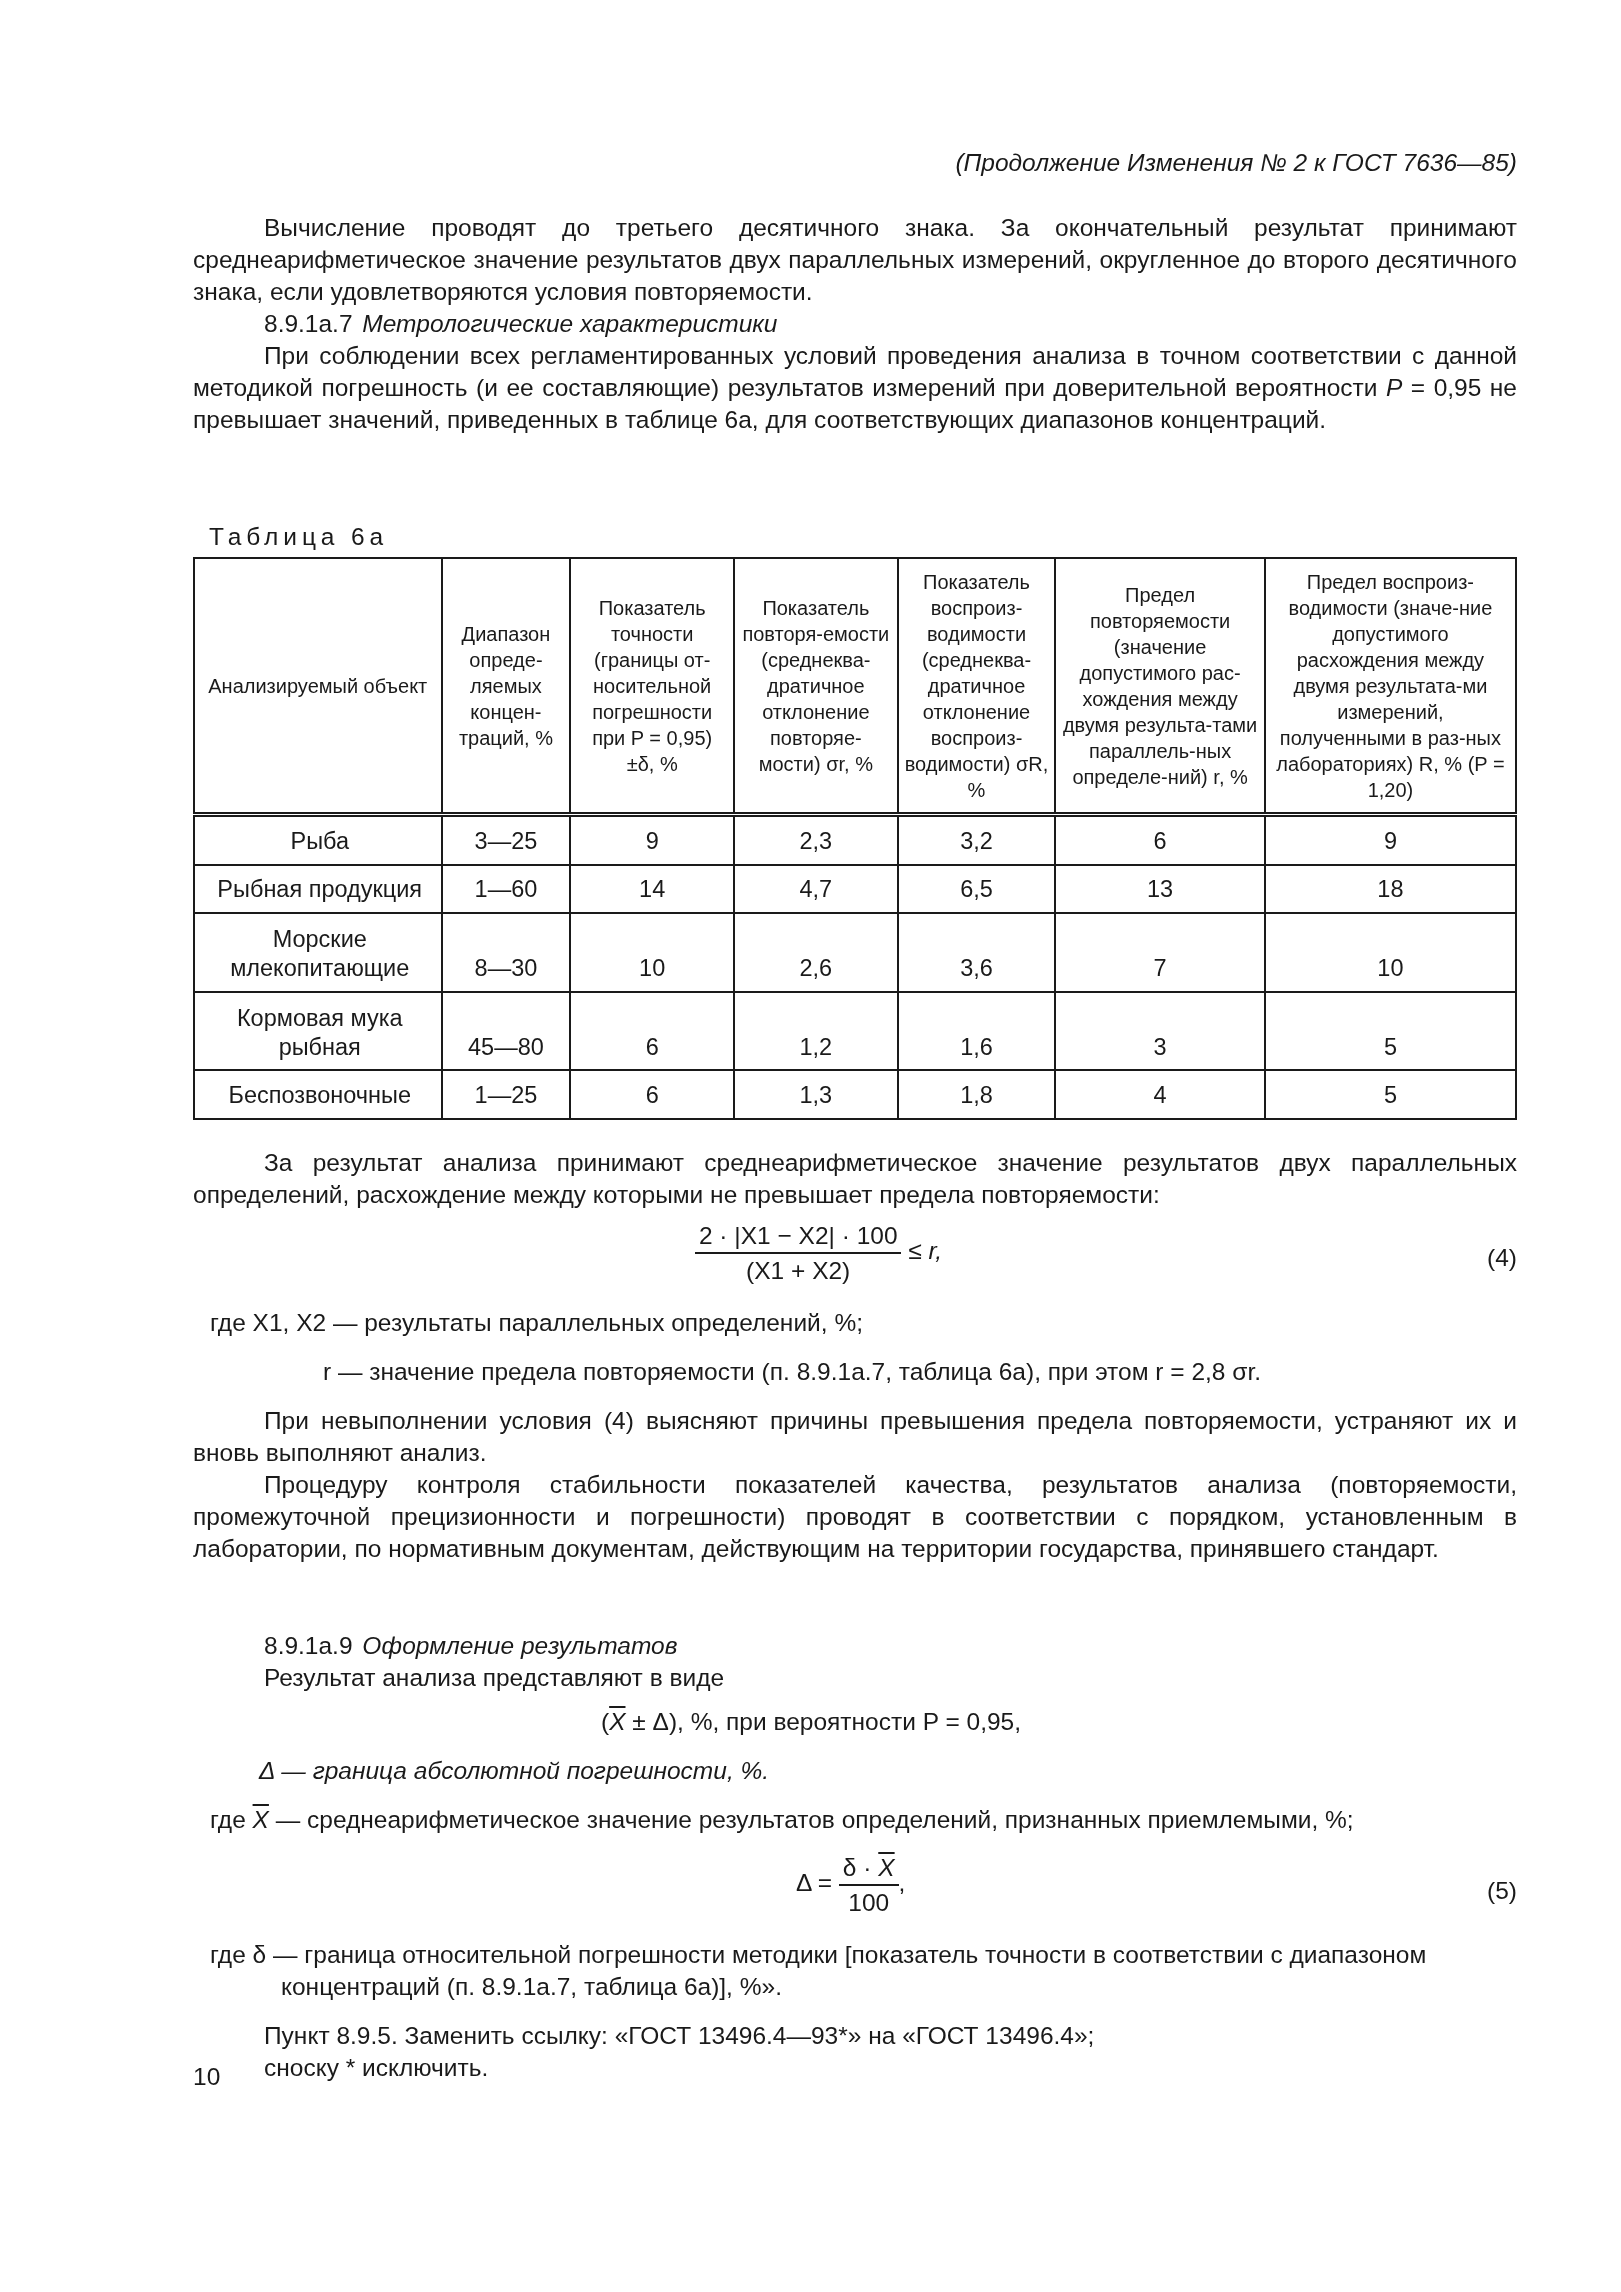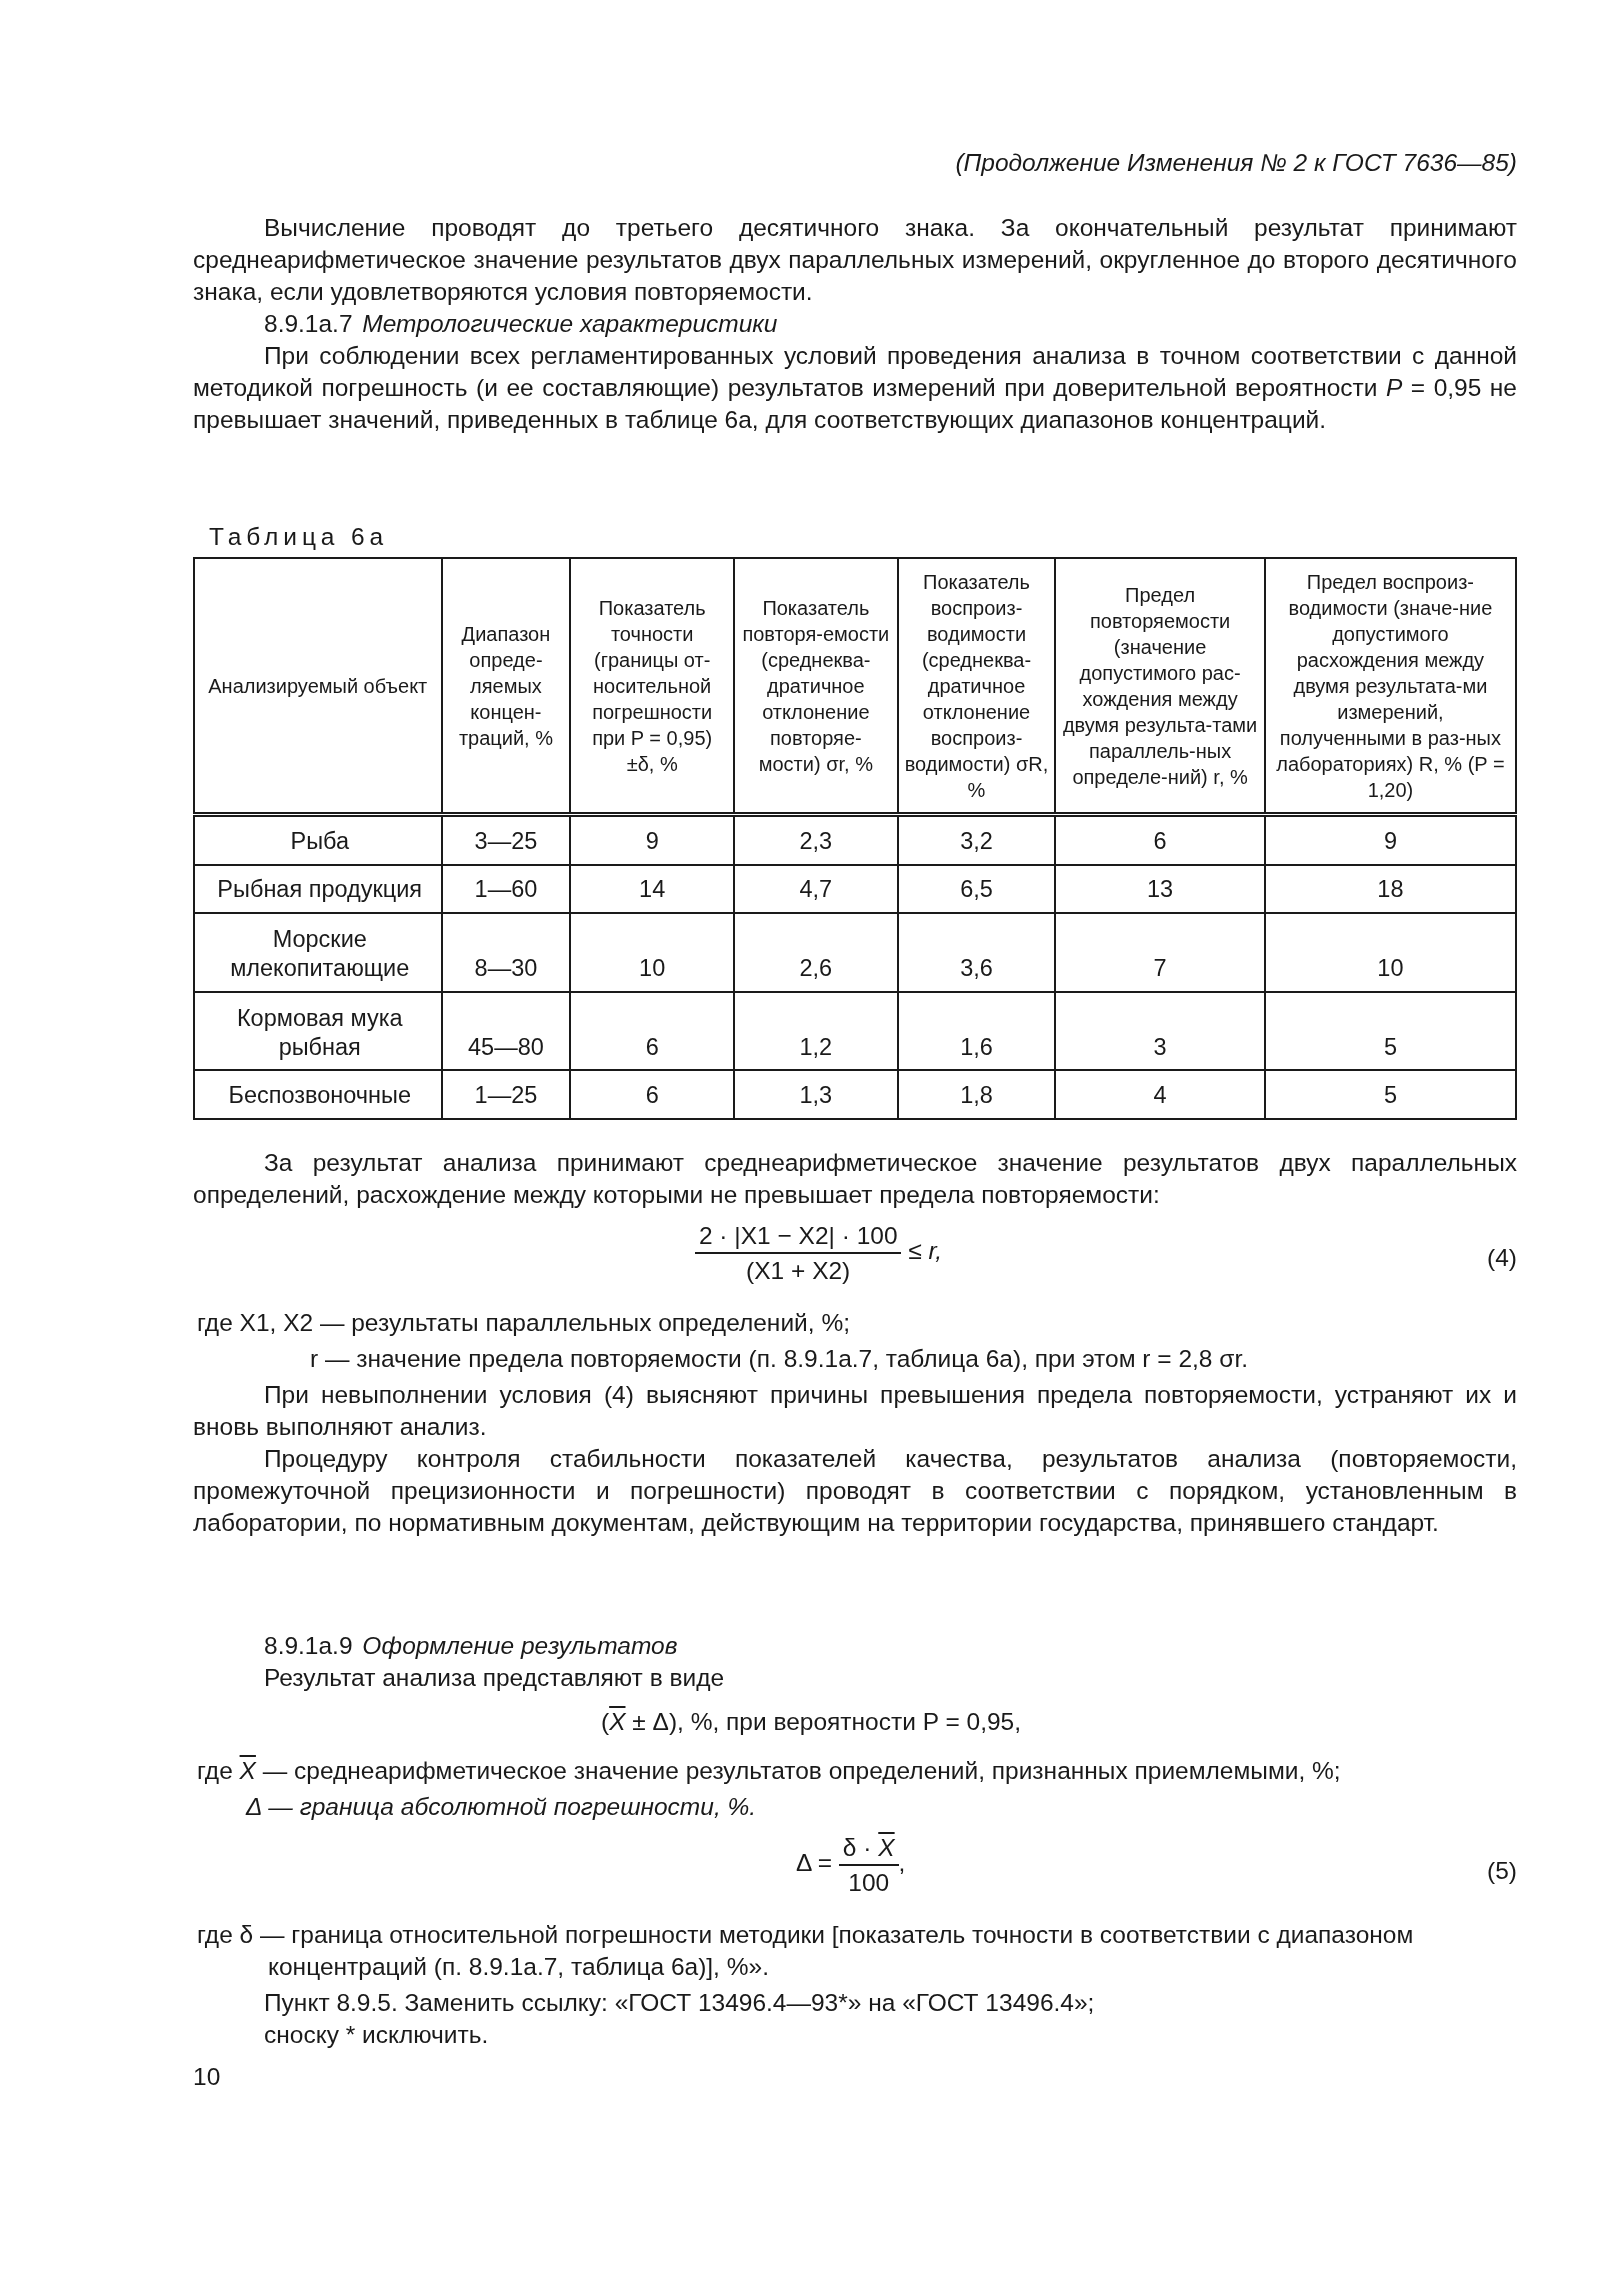--- a/index.html
+++ b/index.html
@@ -27,21 +27,21 @@
   table.t6a td { font-size: 23.5px; line-height: 29px; text-align: center; vertical-align: bottom; padding-bottom: 7.8px; padding-top: 7.8px; }
   table.t6a td.obj { text-align: center; padding-left: 9.8px; }
   table.t6a tr.short td { height: 31px; }
   table.t6a tr.tall td { height: 61px; }
   .formula { position: relative; height: 78px; }
   .frac { display: inline-flex; flex-direction: column; align-items: center; vertical-align: middle; font-style: normal; }
   .frac .num { border-bottom: 2px solid #1a1a1a; padding: 0 3.9px 2px; line-height: 29px; }
   .frac .den { line-height: 29px; padding-top: 2px; }
   .eqno { position: absolute; right: 0; top: 21.6px; }
   .overline { text-decoration: overline; }
-  .where { margin: 4px; }
+  .where { margin: 17px; }
   .page-num { position: absolute; top: 2061px; left: 193px; font-size: 24.5px; }
 </style>
 </head>
 <body>
 
 <div class="page">
 
   <div class="running-head">(Продолжение Изменения № 2 к ГОСТ 7636—85)</div>
 
   <div style="position:absolute; top:212px; left:0; width:1324px;">
@@ -143,22 +143,22 @@
     <p class="p ind">При невыполнении условия (4) выясняют причины превышения предела повторяемости, устраняют их и вновь выполняют анализ.</p>
     <p class="p ind">Процедуру контроля стабильности показателей качества, результатов анализа (повторяемости, промежуточной прецизионности и погрешности) проводят в соответствии с порядком, установленным в лаборатории, по нормативным документам, действующим на территории государства, принявшего стандарт.</p>
   </div>
 
   <div style="position:absolute; top:1630px; left:0; width:1324px;">
     <p class="sec-title">
       <span class="num">8.9.1а.9</span><span class="it">Оформление результатов</span>
     </p>
     <p class="lead" style="margin:0;">Результат анализа представляют в виде</p>
     <p style="margin:11.8px 0 0 0; text-align:center; padding-right:88px;">(<span class="it overline">X</span><span> ± Δ), %, при вероятности P = 0,95,</span></p>
+    <p class="where it" style="padding-left:49px;">Δ — граница абсолютной погрешности, %.</p>
     <p class="where" style="margin-top:17.6px;"><span>где </span><span class="it overline">X</span><span> — среднеарифметическое значение результатов определений, признанных приемлемыми, %;</span></p>
-    <p class="where it" style="padding-left:49px;">Δ — граница абсолютной погрешности, %.</p>
     <div class="formula" style="margin-top:9.8px;">
       <div style="position:absolute; left:603px; top:0;">
         <span>Δ =</span>
         <span class="frac">
           <span class="num"><span>δ · </span><span class="it overline">X</span></span>
           <span class="den">100</span>
         </span>,
       </div>
       <span class="eqno">(5)</span>
     </div>

